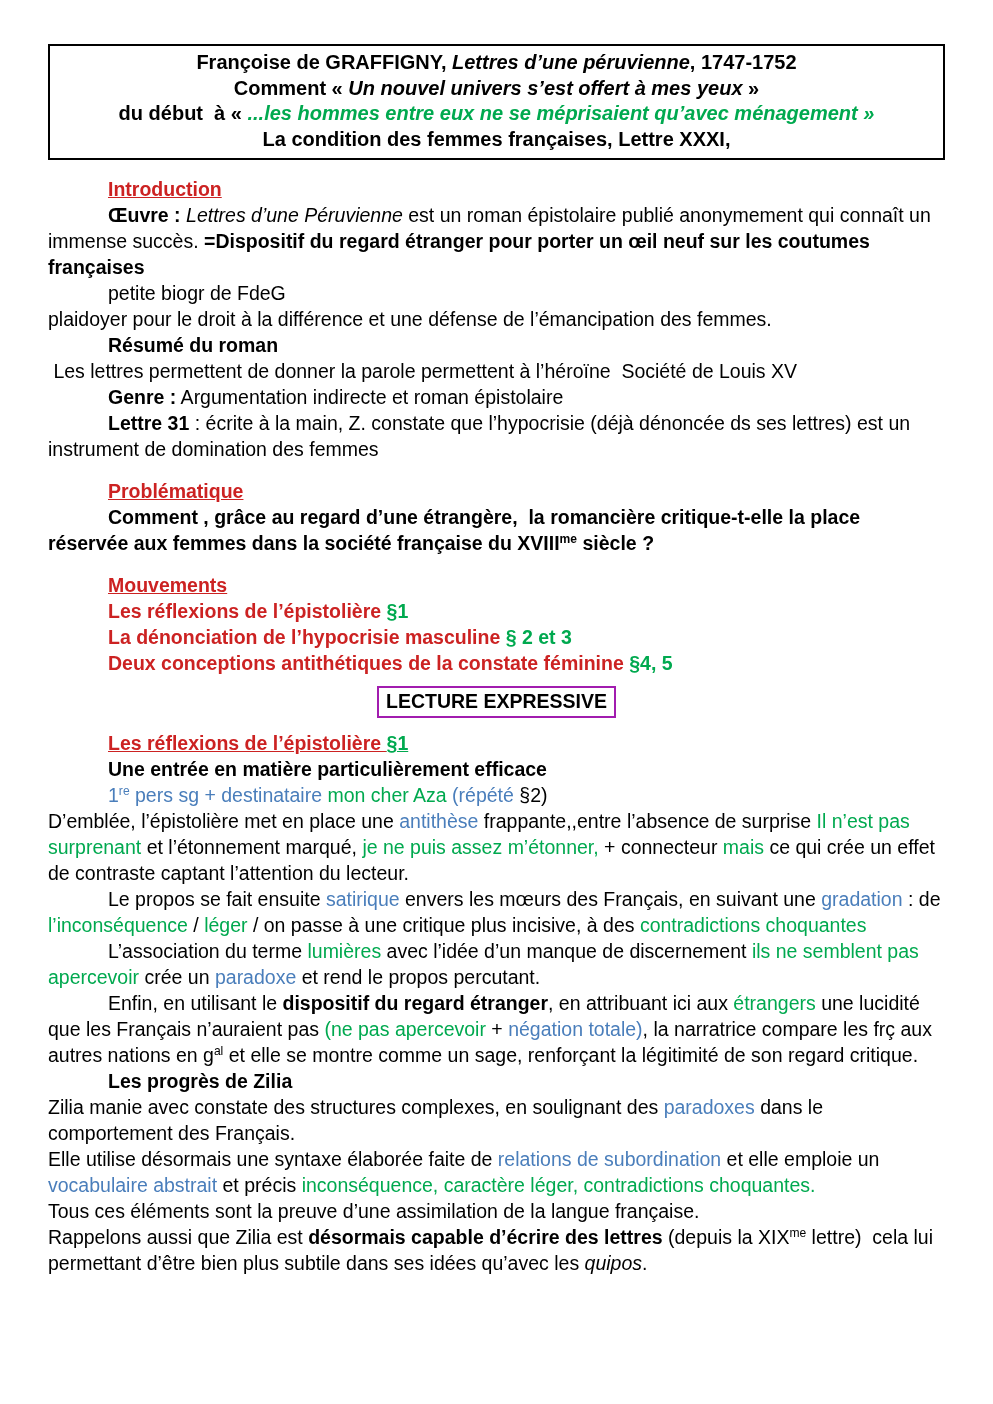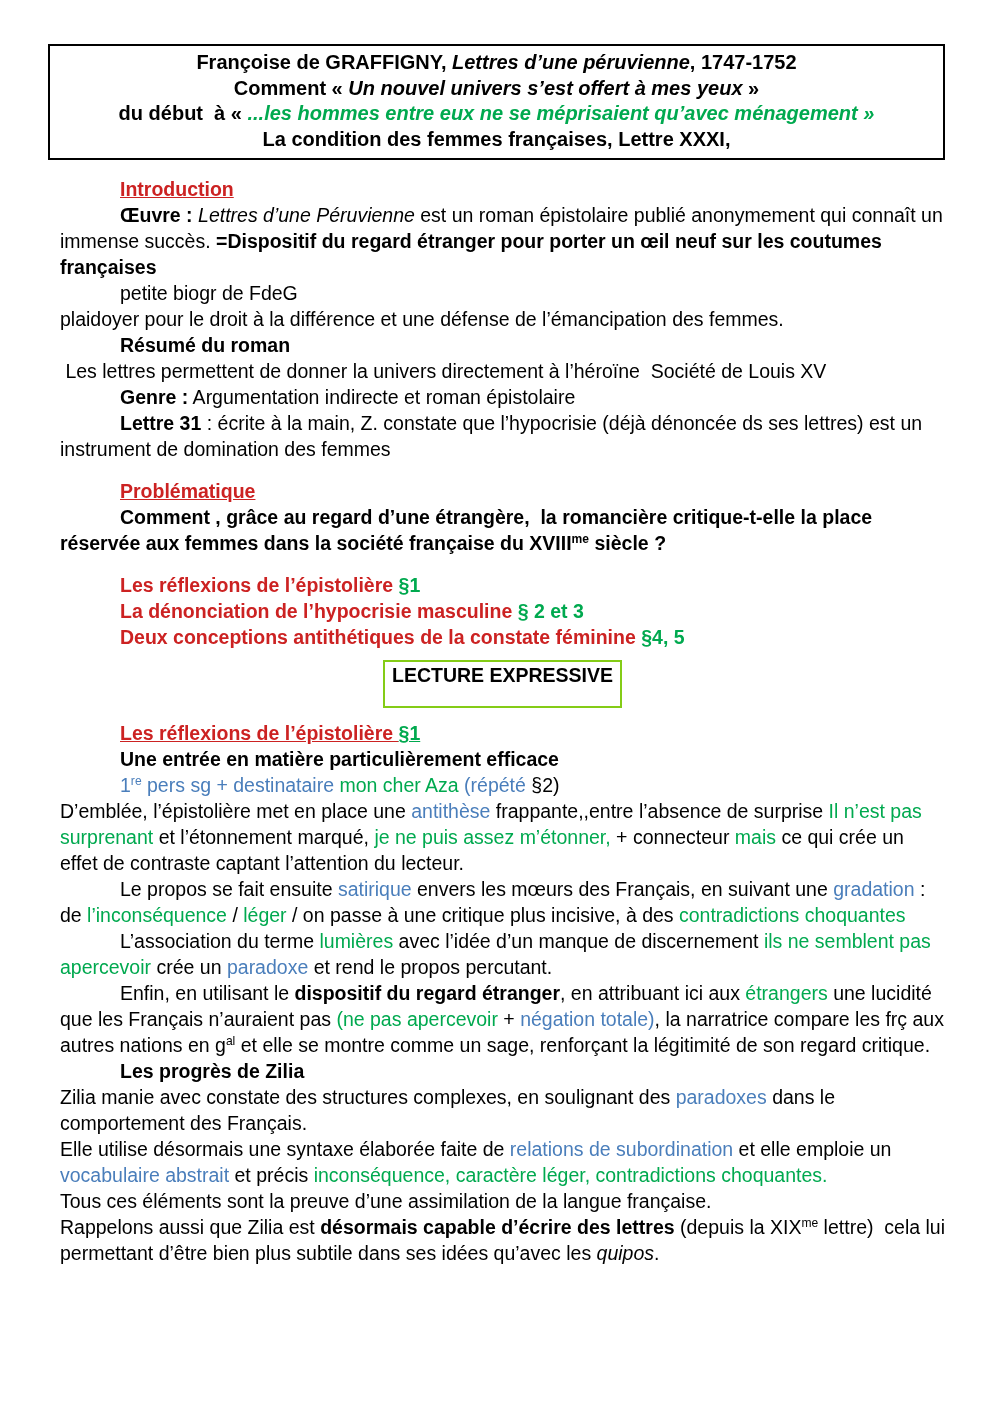--- a/index.html
+++ b/index.html
@@ -16,62 +16,63 @@
     color: #000000;
   }
   .header-box {
     border: 2px solid #000000;
     text-align: center;
     font-size: 20px;
     line-height: 25.5px;
     padding: 4px 10px 6px 10px;
   }
   .header-line { white-space: pre-wrap; }
-  .body-area { margin-top: 16px; margin-left: 12px; }
+  .body-area { margin-top: 16px; }
   .para { margin: 0; white-space: pre-wrap; }
   .para.indent { text-indent: 60px; }
   .b { font-weight: bold; }
   .i { font-style: italic; }
   .u { text-decoration: underline; }
   .red   { color: var(--red); }
   .green { color: var(--green); }
   .blue  { color: var(--blue); }
   sup { font-size: 0.62em; vertical-align: super; line-height: 0; }
   .spacer { height: 16px; }
   .lecture-row { text-align: center; margin: 10px 0 12px 0; }
   .lecture-box {
     display: inline-block;
-    border: 2px solid #84cc16;
-    padding: 0px 7px 18px 7px;
+    border: 2px solid #a21caf;
+    padding: 0px 7px 2px 7px;
     font-weight: bold;
   }
 </style>
 </head>
 <body>
 
 <div class="page">
   <div class="header-box" id="header-box">
       <div class="header-line"><span class="b">Françoise de GRAFFIGNY, </span><span class="b i">Lettres d’une péruvienne</span><span class="b">, 1747-1752</span></div>
       <div class="header-line"><span class="b">Comment « </span><span class="b i">Un nouvel univers s’est offert à mes yeux</span><span class="b"> »</span></div>
       <div class="header-line"><span class="b">du début  à « </span><span class="b i green">...les hommes entre eux ne se méprisaient qu’avec ménagement »</span></div>
       <div class="header-line"><span class="b">La condition des femmes françaises, Lettre XXXI,</span></div>
     </div>
   <div class="body-area" id="body-area">
       <p class="para indent"><span class="b u red">Introduction</span></p>
       <p class="para indent"><span class="b">Œuvre : </span><span class="i">Lettres d’une Péruvienne</span><span> est un roman épistolaire publié anonymement qui connaît un immense succès. </span><span class="b">=Dispositif du regard étranger pour porter un œil neuf sur les coutumes françaises</span></p>
       <p class="para indent"><span>petite biogr de FdeG</span></p>
       <p class="para"><span>plaidoyer pour le droit à la différence et une défense de l’émancipation des femmes.</span></p>
       <p class="para indent"><span class="b">Résumé du roman</span></p>
-      <p class="para"><span> Les lettres permettent de donner la univers directement à l’héroïne  Société de Louis XV</span></p>
+      <p class="para"><span> Les lettres permettent de donner la parole permettent à l’héroïne  Société de Louis XV</span></p>
       <p class="para indent"><span class="b">Genre :</span><span> Argumentation indirecte et roman épistolaire</span></p>
       <p class="para indent"><span class="b">Lettre 31</span><span> : écrite à la main, Z. constate que l’hypocrisie (déjà dénoncée ds ses lettres) est un instrument de domination des femmes</span></p>
       <div class="spacer"></div>
       <p class="para indent"><span class="b u red">Problématique</span></p>
       <p class="para indent"><span class="b">Comment , grâce au regard d’une étrangère,  la romancière critique-t-elle la place réservée aux femmes dans la société française du XVIII</span><sup class="b">me</sup><span class="b"> siècle ?</span></p>
       <div class="spacer"></div>
+      <p class="para indent"><span class="b u red">Mouvements</span></p>
       <p class="para indent"><span class="b red">Les réflexions de l’épistolière </span><span class="b green">§1</span></p>
       <p class="para indent"><span class="b red">La dénonciation de l’hypocrisie masculine </span><span class="b green">§ 2 et 3</span></p>
       <p class="para indent"><span class="b red">Deux conceptions antithétiques de la constate féminine </span><span class="b green">§4, 5</span></p>
       <div class="lecture-row"><span class="lecture-box"><span class="b">LECTURE EXPRESSIVE</span></span></div>
       <p class="para indent"><span class="b u red">Les réflexions de l’épistolière </span><span class="b u green">§1</span></p>
       <p class="para indent"><span class="b">Une entrée en matière particulièrement efficace</span></p>
       <p class="para indent"><span class="blue">1</span><sup class="blue">re</sup><span class="blue"> pers sg + destinataire </span><span class="green">mon cher Aza</span><span> </span><span class="blue">(répété</span><span> §2)</span></p>
       <p class="para"><span>D’emblée, l’épistolière met en place une </span><span class="blue">antithèse</span><span> frappante,,entre l’absence de surprise </span><span class="green">Il n’est pas surprenant</span><span> et l’étonnement marqué, </span><span class="green">je ne puis assez m’étonner,</span><span> + connecteur </span><span class="green">mais</span><span> ce qui crée un effet de contraste captant l’attention du lecteur.</span></p>
       <p class="para indent"><span>Le propos se fait ensuite </span><span class="blue">satirique</span><span> envers les mœurs des Français, en suivant une </span><span class="blue">gradation</span><span> : de </span><span class="green">l’inconséquence</span><span> / </span><span class="green">léger</span><span> / on passe à une critique plus incisive, à des </span><span class="green">contradictions choquantes</span></p>
       <p class="para indent"><span>L’association du terme </span><span class="green">lumières</span><span> avec l’idée d’un manque de discernement </span><span class="green">ils ne semblent pas apercevoir</span><span> crée un </span><span class="blue">paradoxe</span><span> et rend le propos percutant.</span></p>

